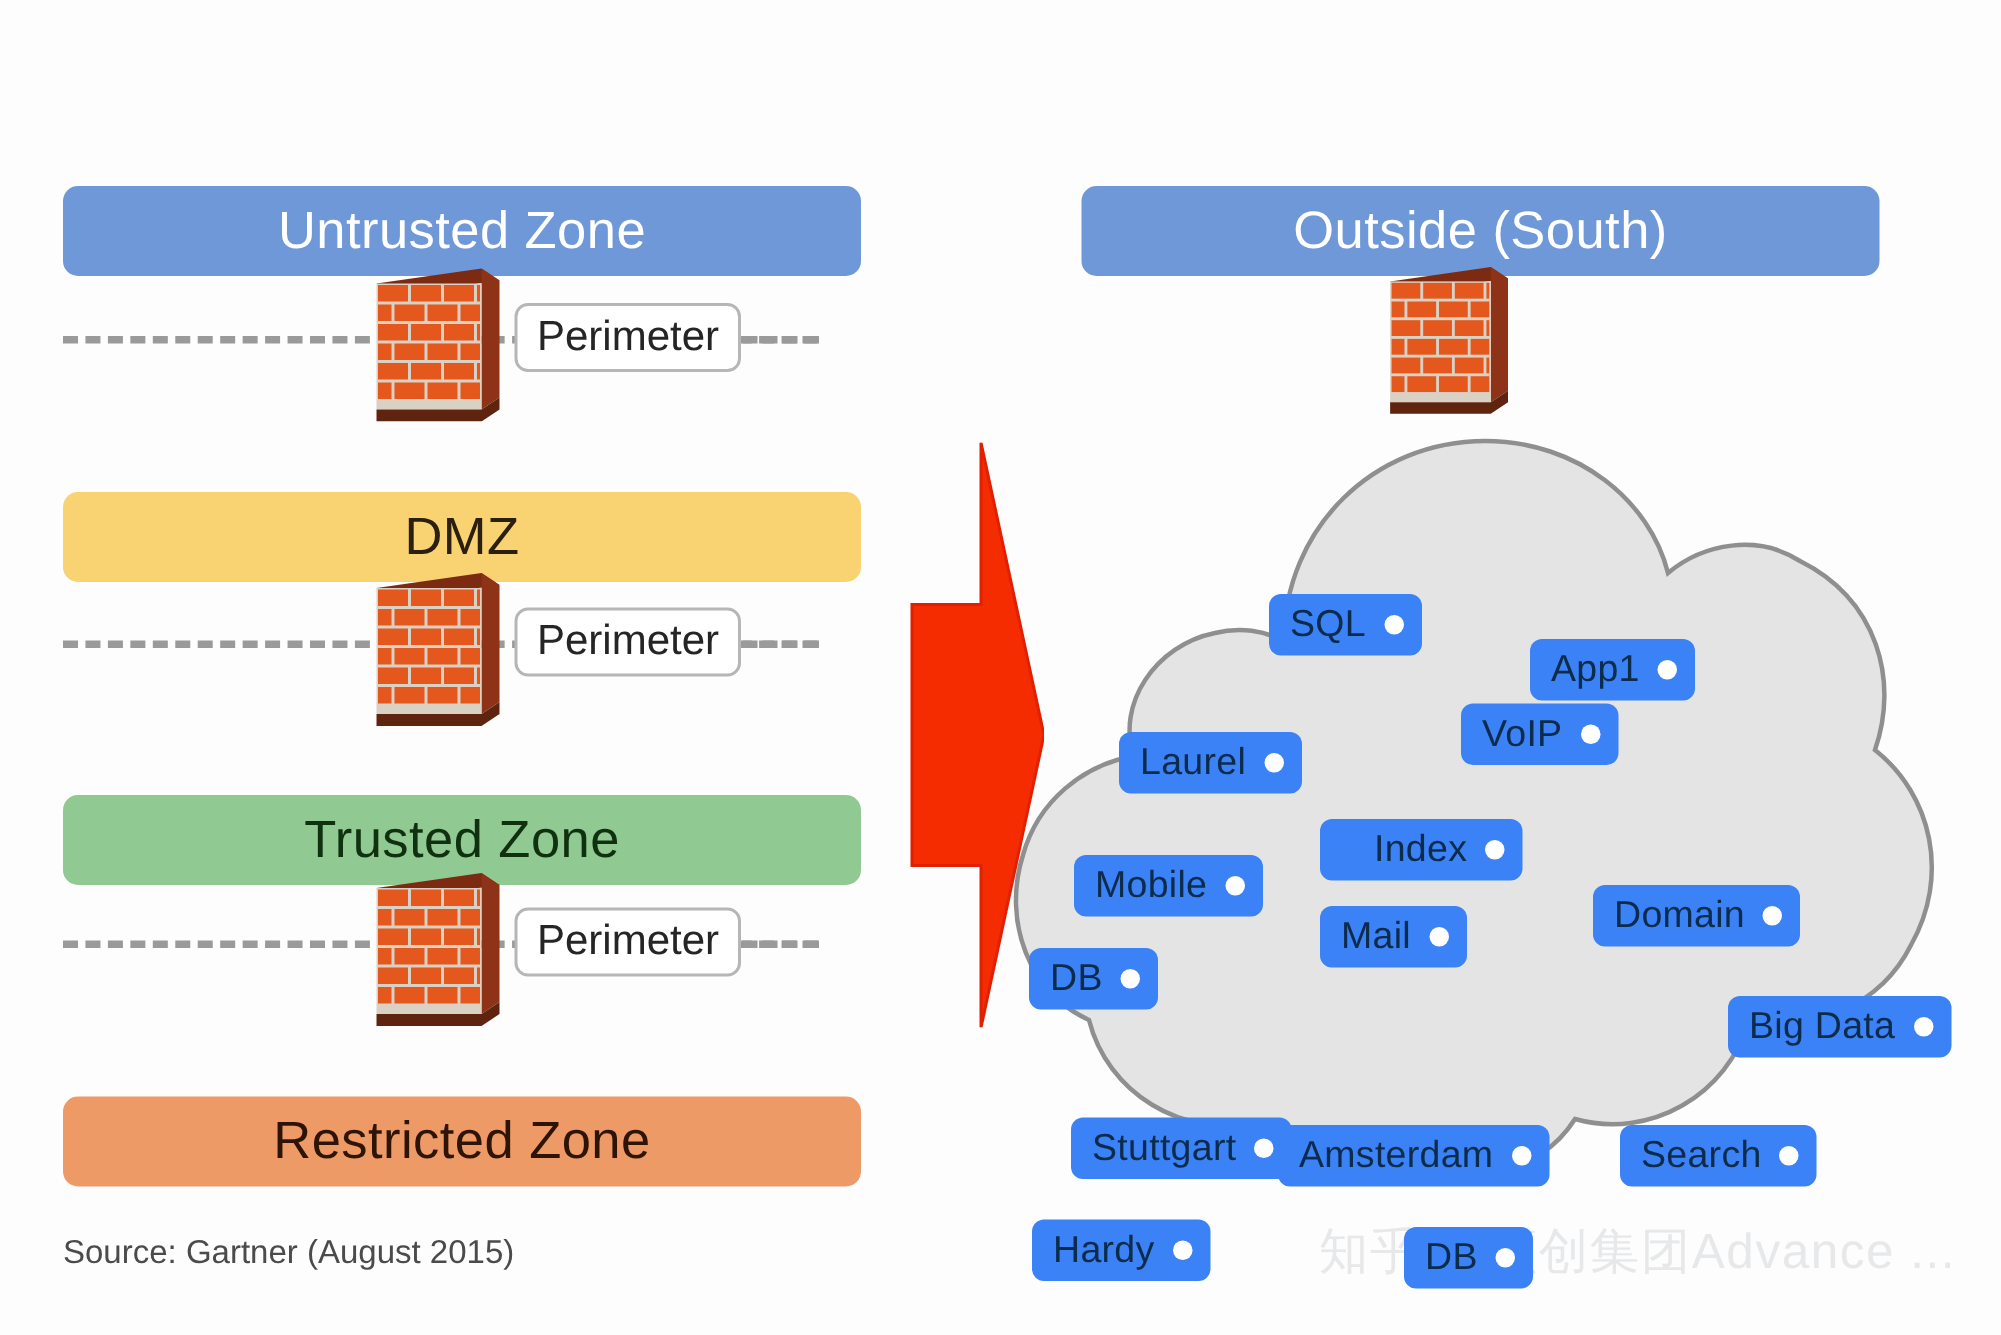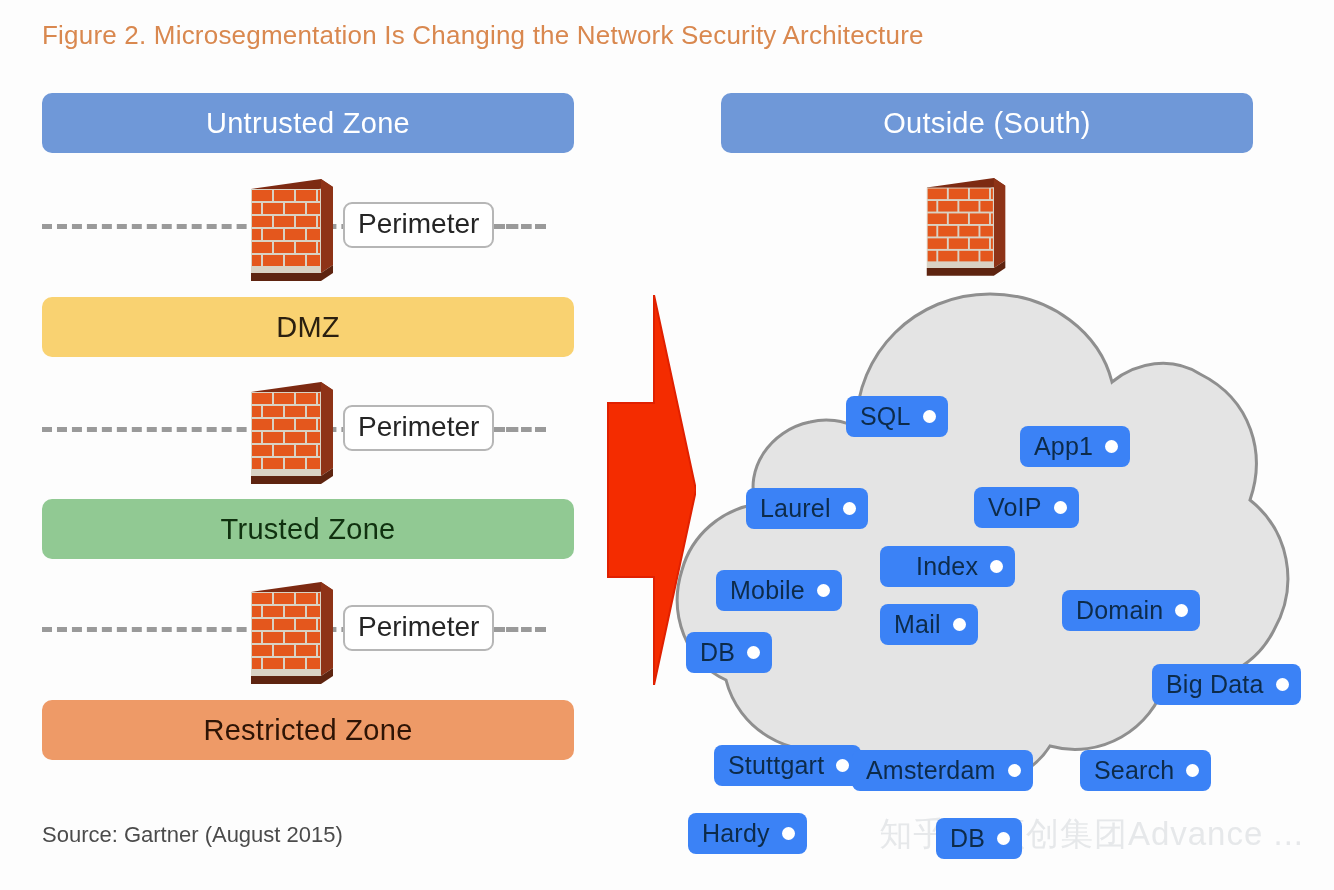--- a/index.html
+++ b/index.html
@@ -33,22 +33,23 @@
   
   .zone-bar {
     position: absolute;
     left: 42px;
     width: 532px;
     height: 60px;
     border-radius: 10px;
     display: flex;
     align-items: center;
     justify-content: center;
-    font-size: 29px;
+    font-size: 35px;
     letter-spacing: 0.3px;
+    margin-top: 31px;
   }
   .zone-untrusted { top: 93px;  background: #6f98d8; color: #ffffff; }
   .zone-dmz       { top: 297px; background: #f9d271; color: #2b2010; }
   .zone-trusted   { top: 499px; background: #91c993; color: #10310f; }
   .zone-restricted{ top: 700px; background: #ee9a67; color: #2e1405; }
 
   
   .perimeter-row {
     position: absolute;
     left: 40px;
@@ -173,21 +174,20 @@
     color: #e6e8ea;
     white-space: nowrap;
     letter-spacing: 1px;
   }
 </style>
 </head>
 <body>
 
 <div id="canvas">
 
-  <div id="figure-title">Figure 2. Microsegmentation Is Changing the Network Security Architecture</div>
 
   <div class="zone-bar zone-untrusted">
     <span>Untrusted Zone</span>
   </div>
 
   <div class="perimeter-row p1">
     <div class="dash-line"></div>
     <div class="dash-tail"></div>
     <div class="brick-wall">
       <svg viewBox="0 0 96 108">
@@ -390,21 +390,21 @@
     <div class="node-pill" style="left:360px; top:148px;">
       <span class="pill-label">App1</span>
       <span class="pill-dot"></span>
     </div>
 
     <div class="node-pill" style="left:86px; top:210px;">
       <span class="pill-label">Laurel</span>
       <span class="pill-dot"></span>
     </div>
 
-    <div class="node-pill" style="left:314px; top:209px;">
+    <div class="node-pill" style="left:314px; top:191px;">
       <span class="pill-label">VoIP</span>
       <span class="pill-dot"></span>
     </div>
 
     <div class="node-pill" style="left:220px; top:268px;padding-left:36px;">
       <span class="pill-label">Index</span>
       <span class="pill-dot"></span>
     </div>
 
 

